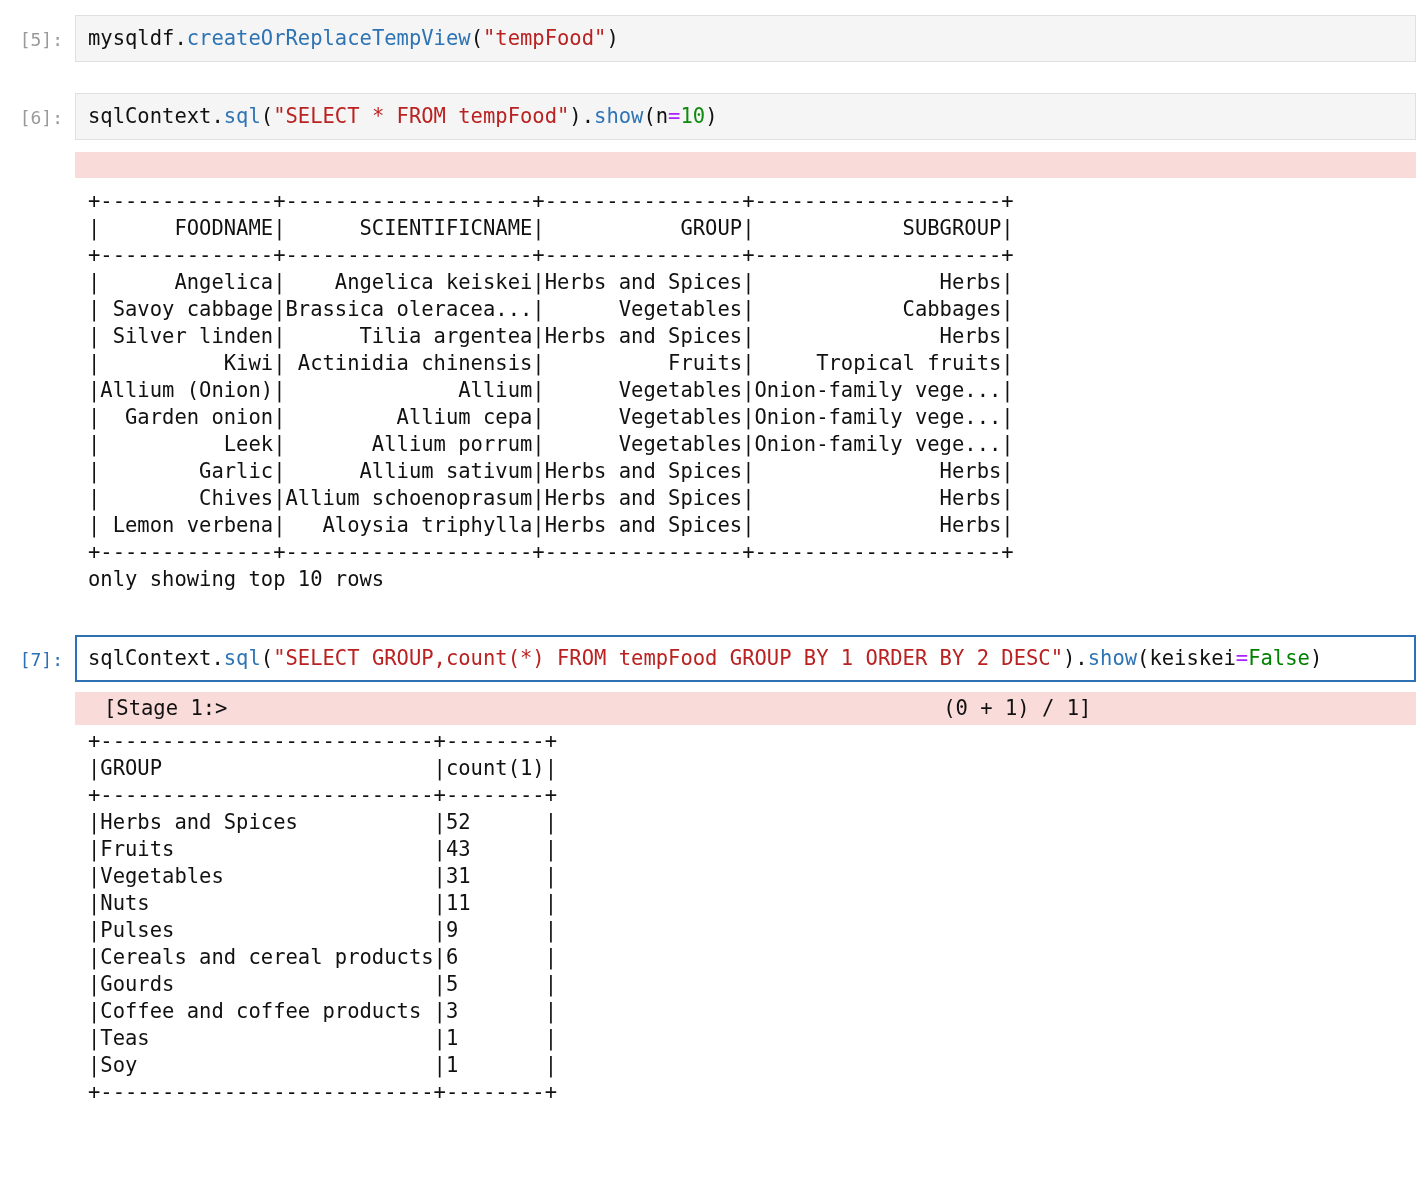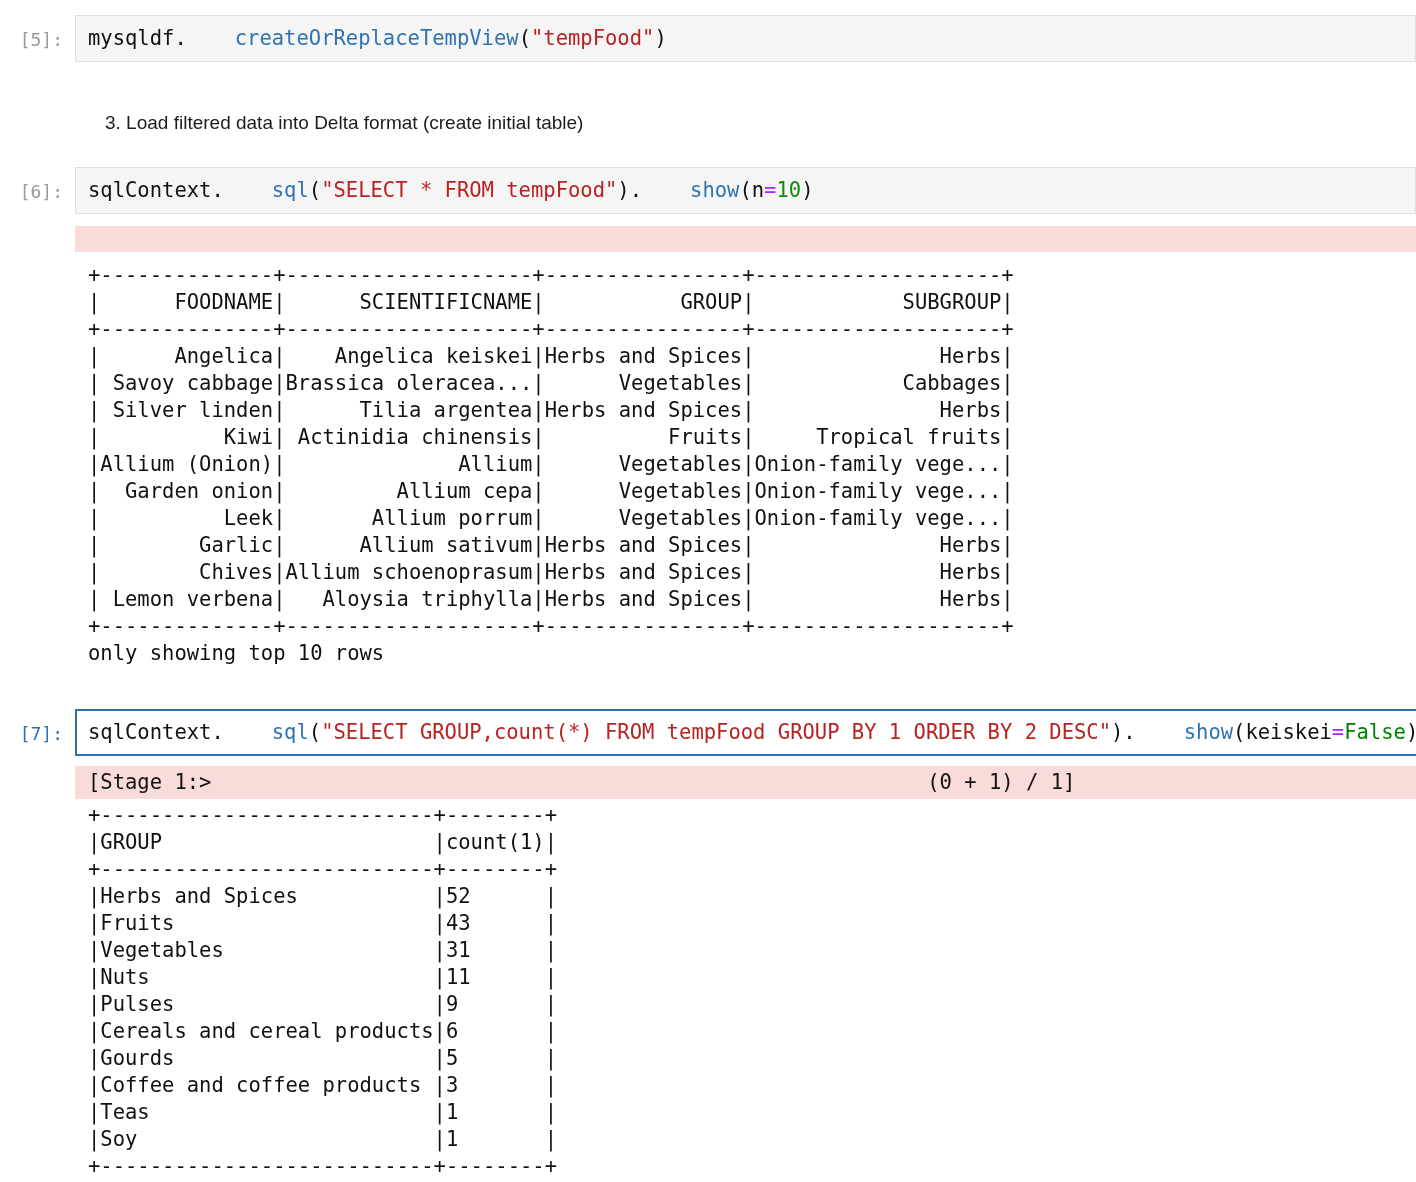--- a/index.html
+++ b/index.html
@@ -37,37 +37,37 @@
   }
   .codeline {
     margin: 0;
     font-family: "DejaVu Sans Mono", monospace;
     font-size: 20.5px;
     line-height: 25px;
     white-space: pre;
     color: var(--c-code_default, #111111);
   }
   .tk-d { color: var(--c-code_default, #111111); margin-top: 32px; }
-  .tk-p { color: var(--c-code_property, #2e74b5); margin-left: 48px; }
+  .tk-p { color: var(--c-code_property, #2e74b5); }
   .tk-s { color: var(--c-code_string, #ba2121); }
   .tk-o { color: var(--c-code_operator, #aa22ff); }
   .tk-n { color: var(--c-code_number, #0e8a0e); }
   .tk-k { color: var(--c-code_keyword, #008000); font-weight: normal; }
 
   .md {
     margin: 48px 0 0 105px;
     font-size: 19px;
     color: var(--c-heading_color, #1c1c1c);
     line-height: 26px;
   }
 
   .outputs { margin-left: 75px; }
   .stderr { background: var(--c-stderr_bg, #f9dbd9); }
   .stderr.empty { height: 26px; margin-top: 12px; }
-  .stderr.stage { margin-top: 10px; padding: 4px 0 4px 13px; }
+  .stderr.stage { margin-top: 10px; padding: 4px 0 4px 29px; }
   .stderr pre {
     margin: 0;
     font-family: "DejaVu Sans Mono", monospace;
     font-size: 20.5px;
     line-height: 25px;
     white-space: pre;
     color: #111111;
   }
   .stdout {
     margin: 10px 0 0 13px;
@@ -85,23 +85,20 @@
 
 <div class="nb">
 
   <div class="cellrow">
     <div class="prompt">[5]:</div>
     <div class="input">
       <pre class="codeline"><span class="tk-d">mysqldf.</span><span class="tk-p">createOrReplaceTempView</span><span class="tk-d">(</span><span class="tk-s">"tempFood"</span><span class="tk-d">)</span></pre>
     </div>
   </div>
 
-  <div class="md">
-    <span>3. Load filtered data into Delta format (create initial table)</span>
-  </div>
 
   <div class="cellrow" style="margin-top:31px;">
     <div class="prompt">[6]:</div>
     <div class="input">
       <pre class="codeline"><span class="tk-d">sqlContext.</span><span class="tk-p">sql</span><span class="tk-d">(</span><span class="tk-s">"SELECT * FROM tempFood"</span><span class="tk-d">).</span><span class="tk-p">show</span><span class="tk-d">(n</span><span class="tk-o">=</span><span class="tk-n">10</span><span class="tk-d">)</span></pre>
     </div>
   </div>
 
   <div class="outputs">
     <div class="stderr empty"></div>

